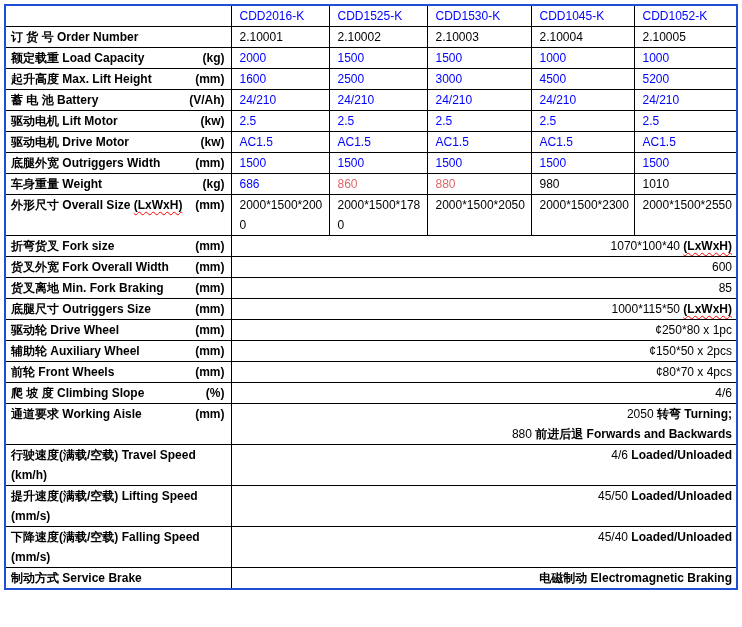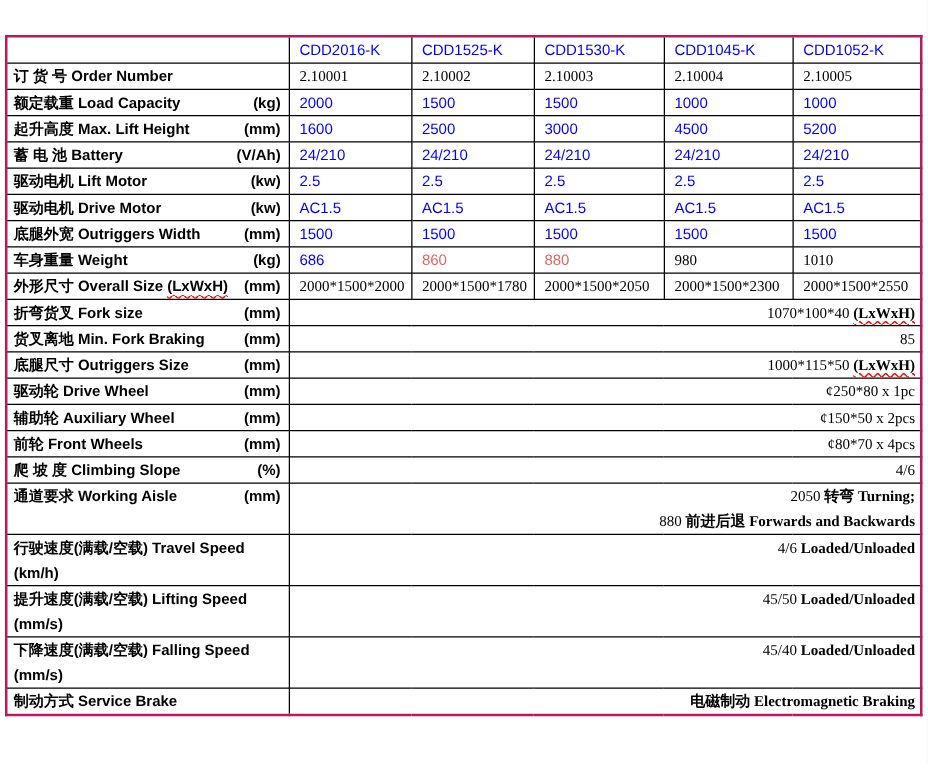--- a/index.html
+++ b/index.html
@@ -1,31 +1,31 @@
 <!DOCTYPE html>
 <html style="--blue: #0000ff; --red: #e06666; --black: #000000; --squiggle: #ff0000;"><head>
 <meta charset="utf-8">
 <style>
   html,body{margin:0;padding:0;background:#f3f3f3;}
   .page{width:742px;height:627px;background:#ffffff;box-sizing:border-box;padding:4px 4px 0 4px;
         font-family:"Liberation Sans","DejaVu Sans",sans-serif;font-size:12px;color:#000;}
-  table{border-collapse:collapse;table-layout:fixed;width:734px;border:2px solid #be185d;margin-top:24px;}
+  table{border-collapse:collapse;table-layout:fixed;width:734px;border:2px solid #1d4ed8;}
   td{border:1px solid #000;vertical-align:top;line-height:20px;overflow:hidden;}
   td.lbl{padding:0 6px 0 5px;font-weight:700;}
   td.val{padding:0 4px 0 8px;word-break:break-all;}
   .lbl-flex{display:flex;justify-content:space-between;align-items:flex-start;}
   .lbl-left{white-space:normal;}
   .unit{white-space:nowrap;margin-left:4px;}
   .unit-block{display:block;}
   .seg-b{font-weight:700;}
   .sq{font-weight:700;text-decoration-line:underline;text-decoration-style:wavy;
       text-decoration-color:var(--squiggle);text-decoration-thickness:1px;text-underline-offset:2px;}
   .c-blue{color:var(--blue);}
   .c-red{color:var(--red);}
-  .c-black{color:var(--black);font-family:Liberation Serif, serif;}
+  .c-black{color:var(--black);}
   .vline{display:block;text-align:right;}
 </style>
 </head>
 <body>
 
 <div class="page">
   <table>
     <colgroup>
       <col style="width:226px">
         <col style="width:98px">
@@ -170,20 +170,31 @@
               <span class="unit">(mm)</span>
             </div>
           </td>
           <td class="val c-black" colspan="5">
             <span class="vline"><span>1070*100*40 </span><span class="sq">(LxWxH)</span></span>
           </td>
         </tr>
         <tr>
           <td class="lbl">
             <div class="lbl-flex">
+              <span class="lbl-left"><span>货叉外宽</span> <span>Fork Overall Width</span></span>
+              <span class="unit">(mm)</span>
+            </div>
+          </td>
+          <td class="val c-black" colspan="5">
+            <span class="vline"><span>600</span></span>
+          </td>
+        </tr>
+        <tr>
+          <td class="lbl">
+            <div class="lbl-flex">
               <span class="lbl-left"><span>货叉离地</span> <span>Min. Fork Braking</span></span>
               <span class="unit">(mm)</span>
             </div>
           </td>
           <td class="val c-black" colspan="5">
             <span class="vline"><span>85</span></span>
           </td>
         </tr>
         <tr>
           <td class="lbl">

